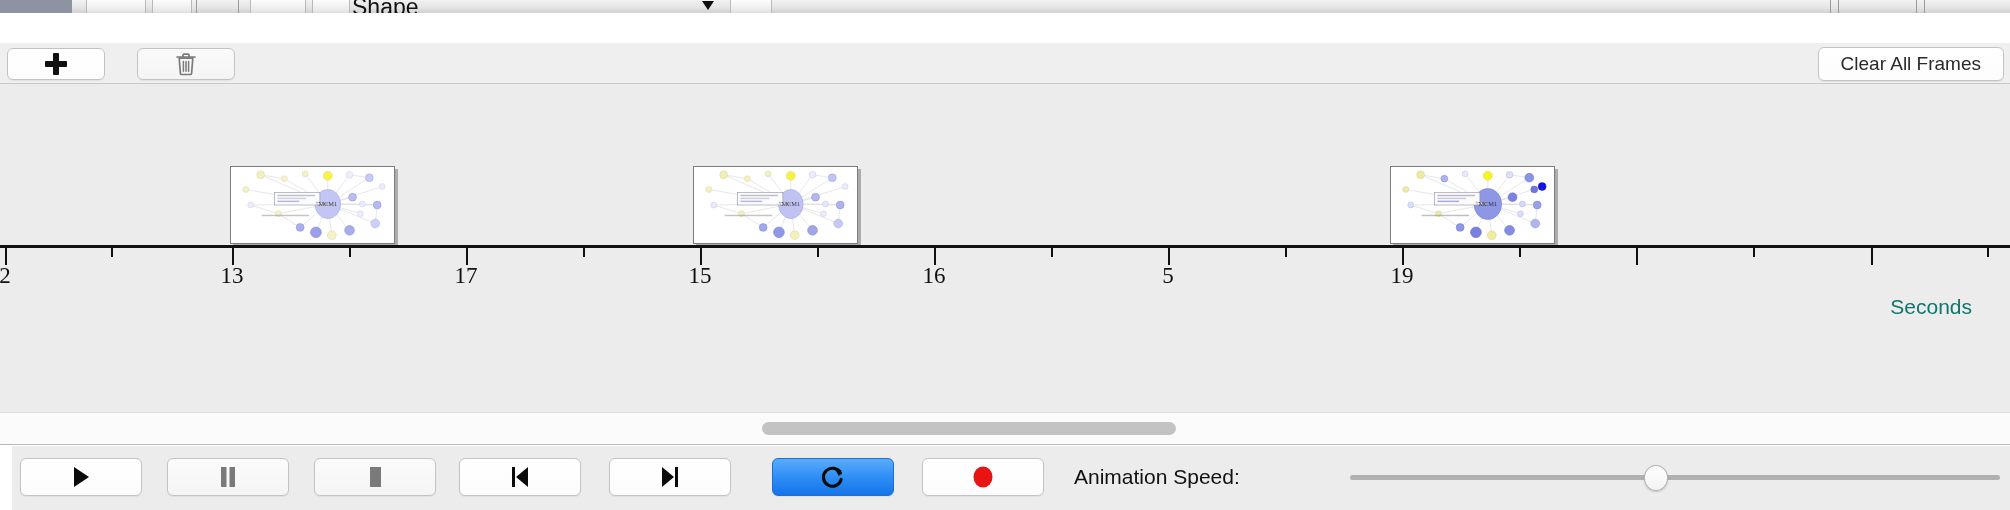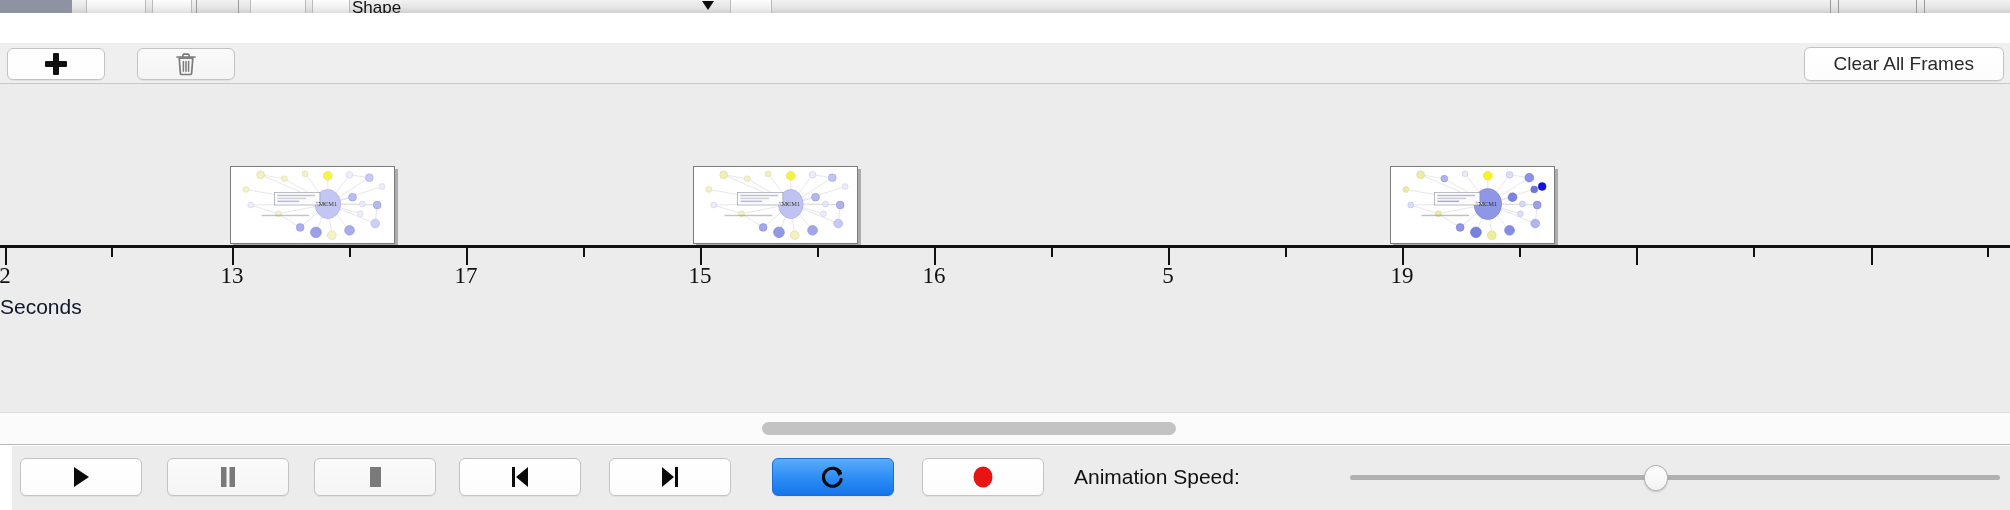--- a/index.html
+++ b/index.html
@@ -42,21 +42,21 @@
     top: 0; height: 13px;
     background: linear-gradient(to bottom, #fdfdfd 0%, #ededed 70%, #dedede 100%);
     border-left: 1px solid #b9b9b9;
     border-right: 1px solid #b9b9b9;
     box-sizing: border-box;
   }
   .bg-window .bg-shape-label {
     position: absolute;
     top: 0px;
     left: 352px;
-    font-size: 17px;
+    font-size: 23px;
     color: #111;
     font-family: "Liberation Sans", sans-serif;
     height: 13px;
     line-height: 15px;
     overflow: hidden;
   }
   .bg-window .bg-line {
     position: absolute;
     top: 0; height: 13px; width: 1px;
     background: #9a9a9a;
@@ -124,21 +124,21 @@
     justify-content: center;
     box-shadow: 0 1px 1px rgba(0,0,0,0.06);
   }
   .tb-btn.enabled  { background: linear-gradient(to bottom, #ffffff 0%, #fdfdfd 100%); }
   .tb-btn.disabled { background: linear-gradient(to bottom, #fafafa 0%, #f4f4f4 100%); }
 
   .tb-add   { left: 7px;  top: 5px; width: 98px; height: 32px; }
   .tb-del   { left: 137px; top: 5px; width: 98px; height: 32px; }
   .tb-clear {
     right: 6px; top: 4px; height: 34px;
-    padding: 0 29px;
+    padding: 0 22px;
     font-size: 19px;
     color: #2a2a2a;
     background: linear-gradient(to bottom, #ffffff 0%, #fcfcfc 100%);
   }
 
   .plus-glyph {
     position: relative;
     width: 22px; height: 22px;
   }
   .plus-glyph::before, .plus-glyph::after {
@@ -193,23 +193,23 @@
     font-size: 23px;
     color: #111;
     font-family: "Liberation Serif", serif;
     transform: translateX(-50%);
     white-space: nowrap;
   }
   .axis-title {
     position: absolute;
     top: 211px;
     left: 0; width: 1972px;
-    text-align: left;
+    text-align: right;
     font-size: 21px;
-    color: #0f172a;
+    color: #0f766e;
     font-family: "Liberation Sans", sans-serif;
   }
 
   
   .scroll-area {
     position: absolute;
     left: 0; top: 412px;
     width: 2010px; height: 33px;
     background: #fbfbfb;
     border-top: 1px solid #dcdcdc;

